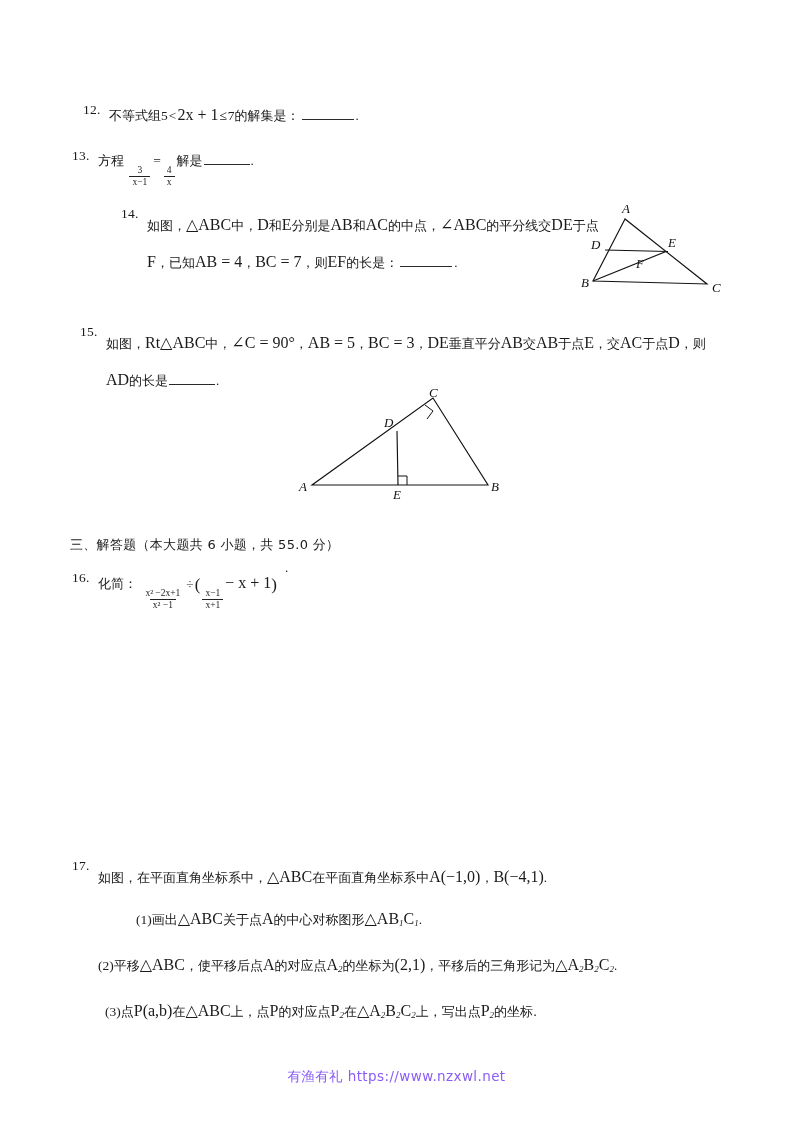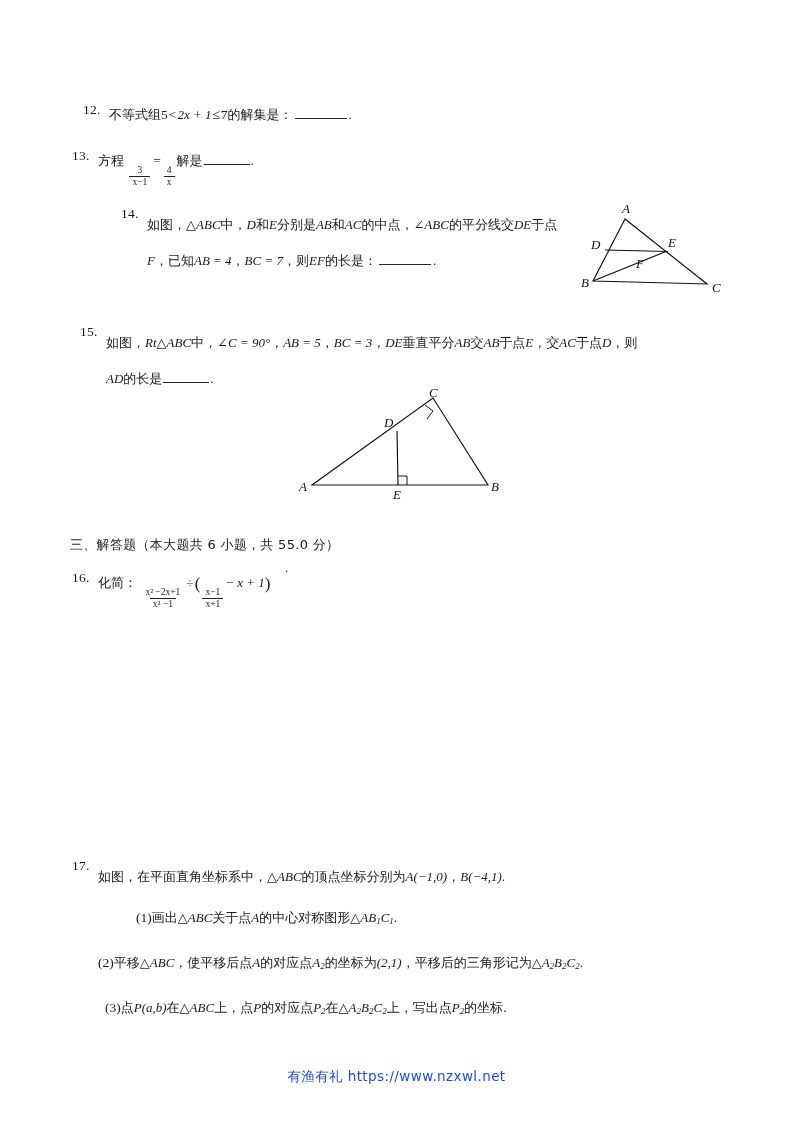--- a/index.html
+++ b/index.html
@@ -39,22 +39,21 @@
     font-size: 13.5px;
     line-height: 27px;
   }
   .line {
     white-space: nowrap;
     line-height: 30px;
   }
   .cn { font-family: "DejaVu Sans", "Liberation Sans", sans-serif; font-size: 13px; }
   .mi {
     font-family: "Liberation Serif", "DejaVu Serif", serif;
-    font-style: italic;
-    font-size: 13px;
+    font-size: 16px;
   }
   .mnum {
     font-family: "Liberation Serif", "DejaVu Serif", serif;
     font-size: 13.5px;
   }
   .mrel { font-size: 13.5px; padding: 0 1px; }
   .sub {
     font-size: 9px;
     vertical-align: -2px;
     font-style: italic;
@@ -110,21 +109,21 @@
   }
 
   
   .watermark {
     position: absolute;
     left: 0;
     right: 0;
     text-align: center;
     font-family: "DejaVu Sans", "Liberation Sans", sans-serif;
     font-size: 13.5px;
-    color: #1d4ed8;
+    color: #8b5cf6;
     letter-spacing: 0.4px;
   }
 </style>
 </head>
 <body>
 
 <div class="page">
 
   <div class="q" style="left:83px; top:100px;">
     <div class="q-num">12.</div>
@@ -226,21 +225,21 @@
         </span><span class="mi">− x + 1</span><span class="bigparen">)</span>
       </div>
     </div>
   </div>
   <div style="position:absolute; left:285px; top:560px; font-size:13px;">.</div>
 
   <div class="q" style="left:72px; top:856px;">
     <div class="q-num">17.</div>
     <div class="q-body">
       <div class="line" style="line-height:41px;">
-        <span class="cn">如图，在平面直角坐标系中，</span><span class="mi">△ABC</span><span class="cn">的顶点坐标分别为</span><span class="mi">A(−1,0)</span><span class="cn">，</span><span class="mi">B(−4,1)</span><span class="dot">.</span>
+        <span class="cn">如图，在平面直角坐标系中，</span><span class="mi">△ABC</span><span class="cn">在平面直角坐标系中</span><span class="mi">A(−1,0)</span><span class="cn">，</span><span class="mi">B(−4,1)</span><span class="dot">.</span>
       </div>
 
       <div class="line" style="line-height:41px;margin-left:38px;">
         <span class="mnum">(1)</span><span class="cn">画出</span><span class="mi">△ABC</span><span class="cn">关于点</span><span class="mi">A</span><span class="cn">的中心对称图形</span><span class="mi">△AB</span><span class="sub">1</span><span class="mi">C</span><span class="sub">1</span><span class="dot">.</span>
       </div>
 
       <div class="line" style="line-height:41px;">
         <span class="mnum">(2)</span><span class="cn">平移</span><span class="mi">△ABC</span><span class="cn">，使平移后点</span><span class="mi">A</span><span class="cn">的对应点</span><span class="mi">A</span><span class="sub">2</span><span class="cn">的坐标为</span><span class="mi">(2,1)</span><span class="cn">，平移后的三角形记为</span><span class="mi">△A</span><span class="sub">2</span><span class="mi">B</span><span class="sub">2</span><span class="mi">C</span><span class="sub">2</span><span class="dot">.</span>
       </div>
 

